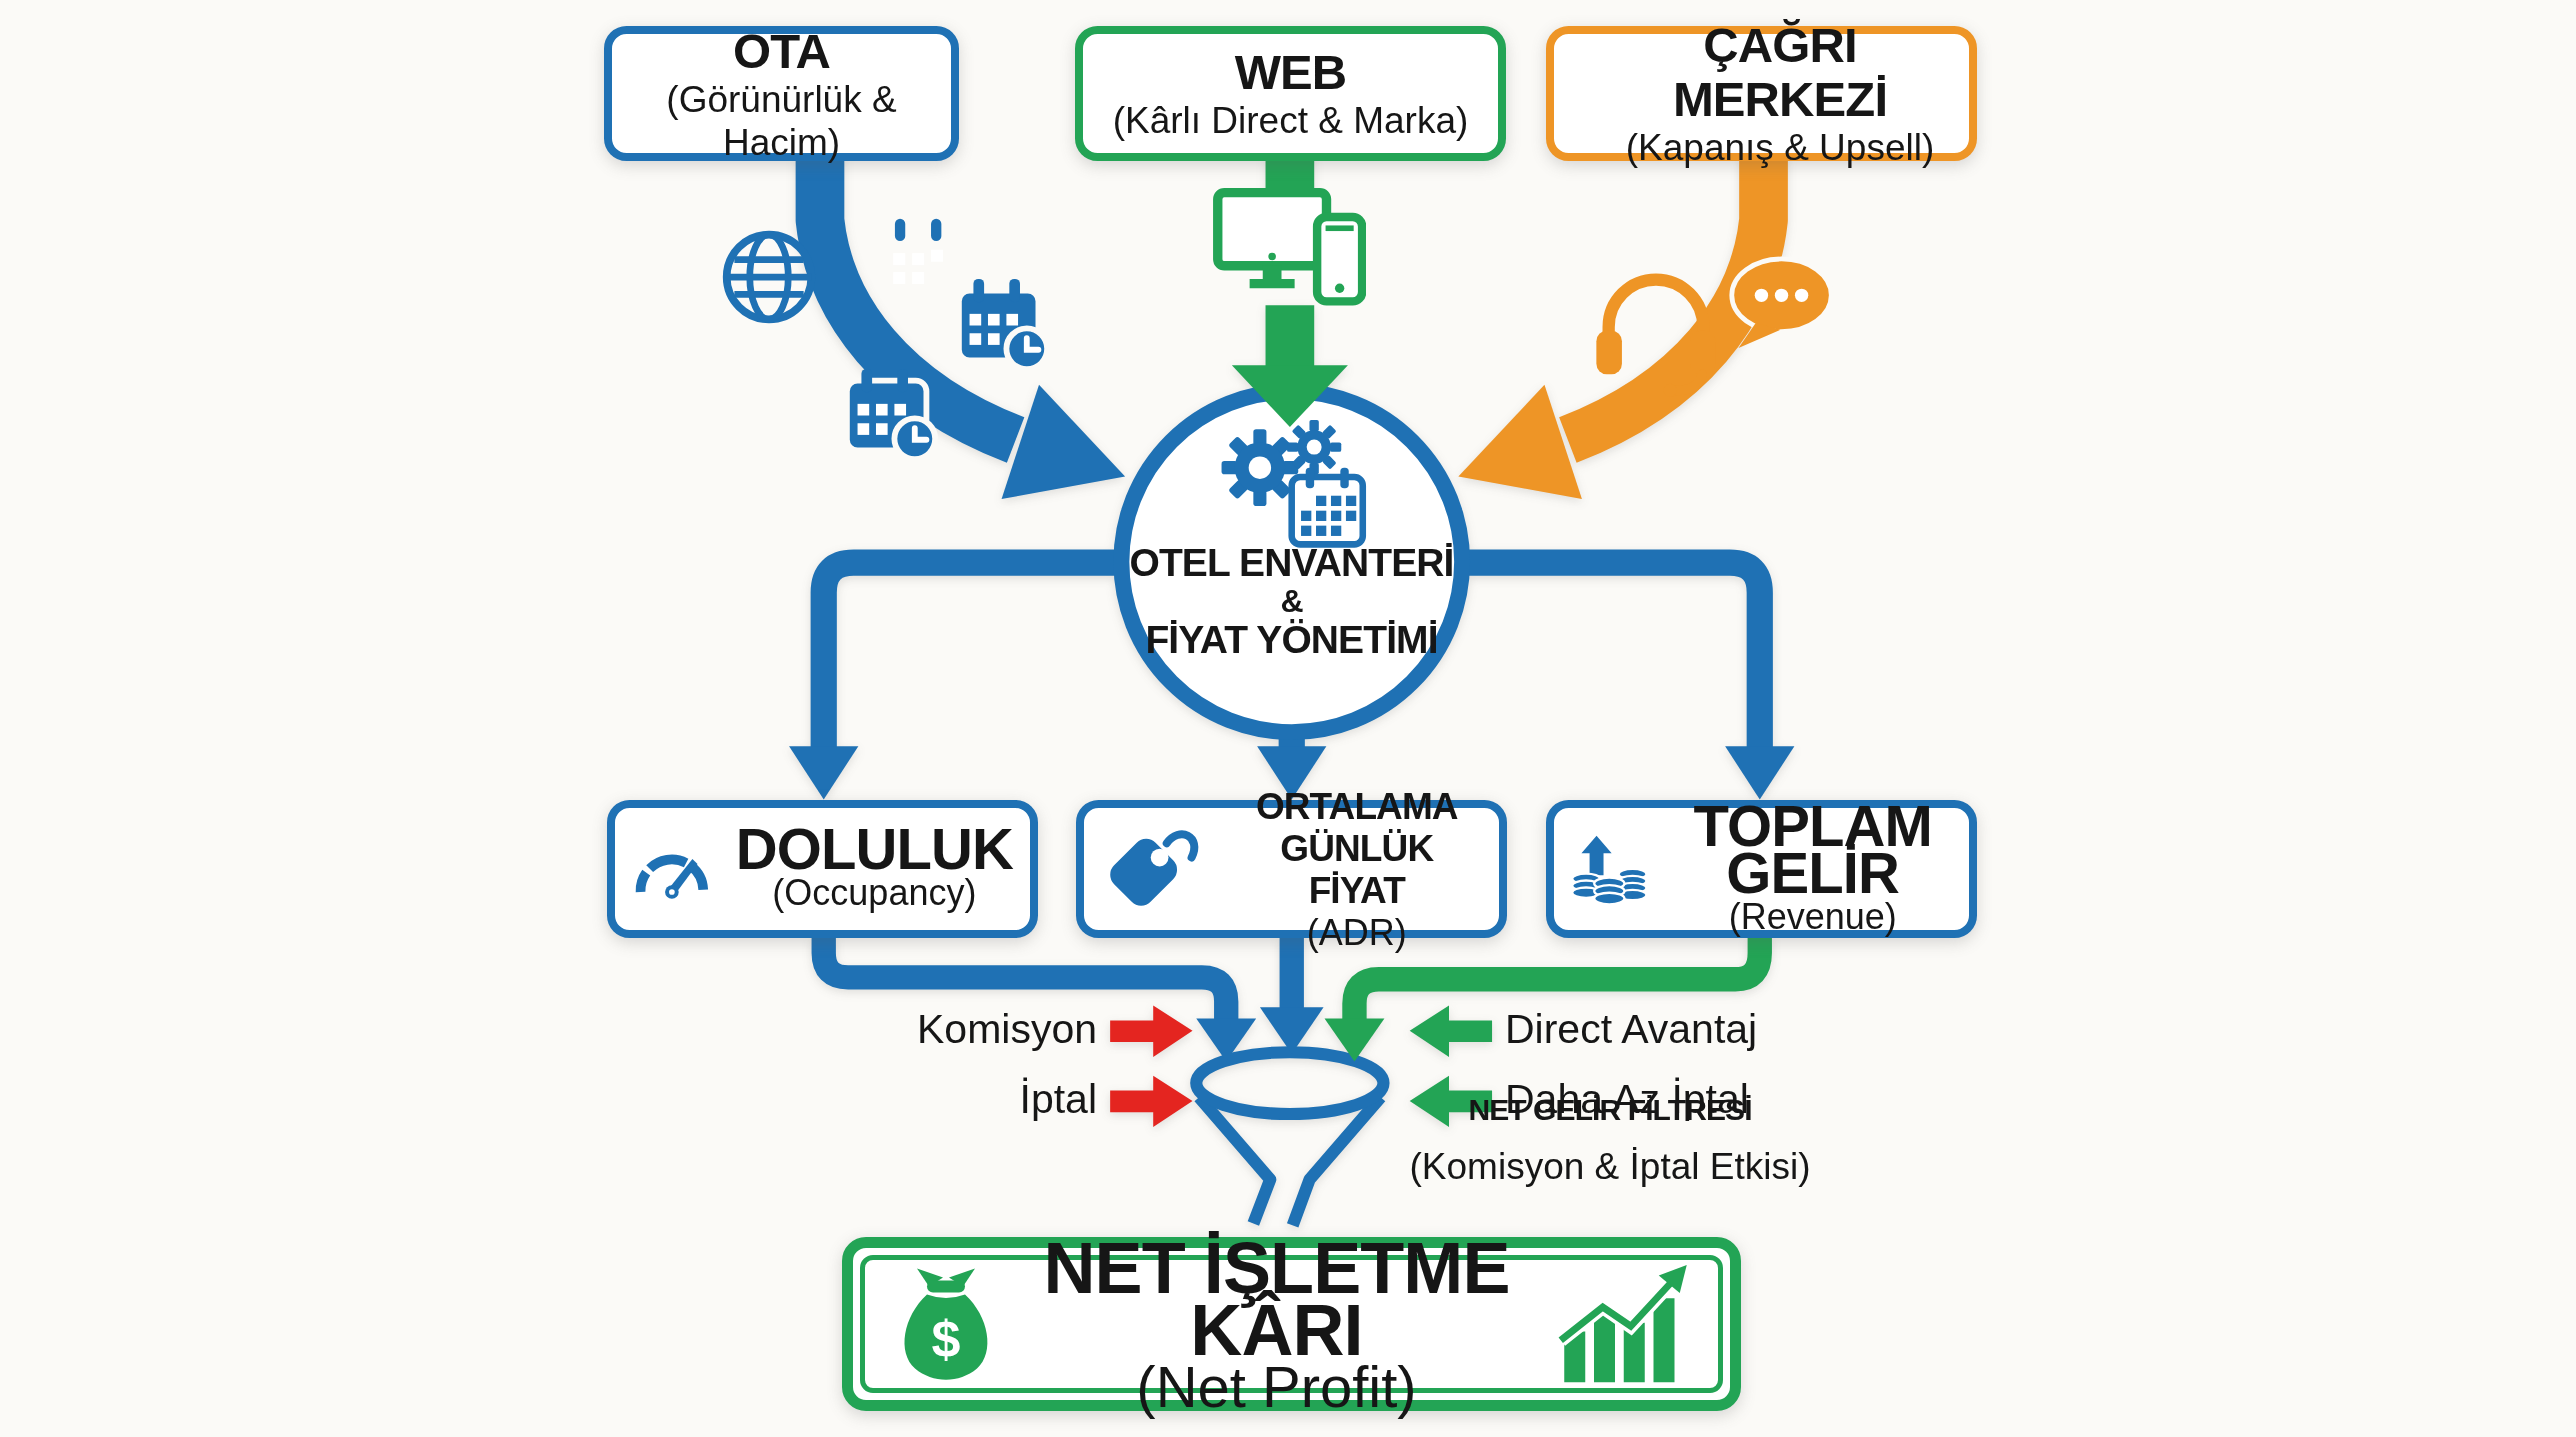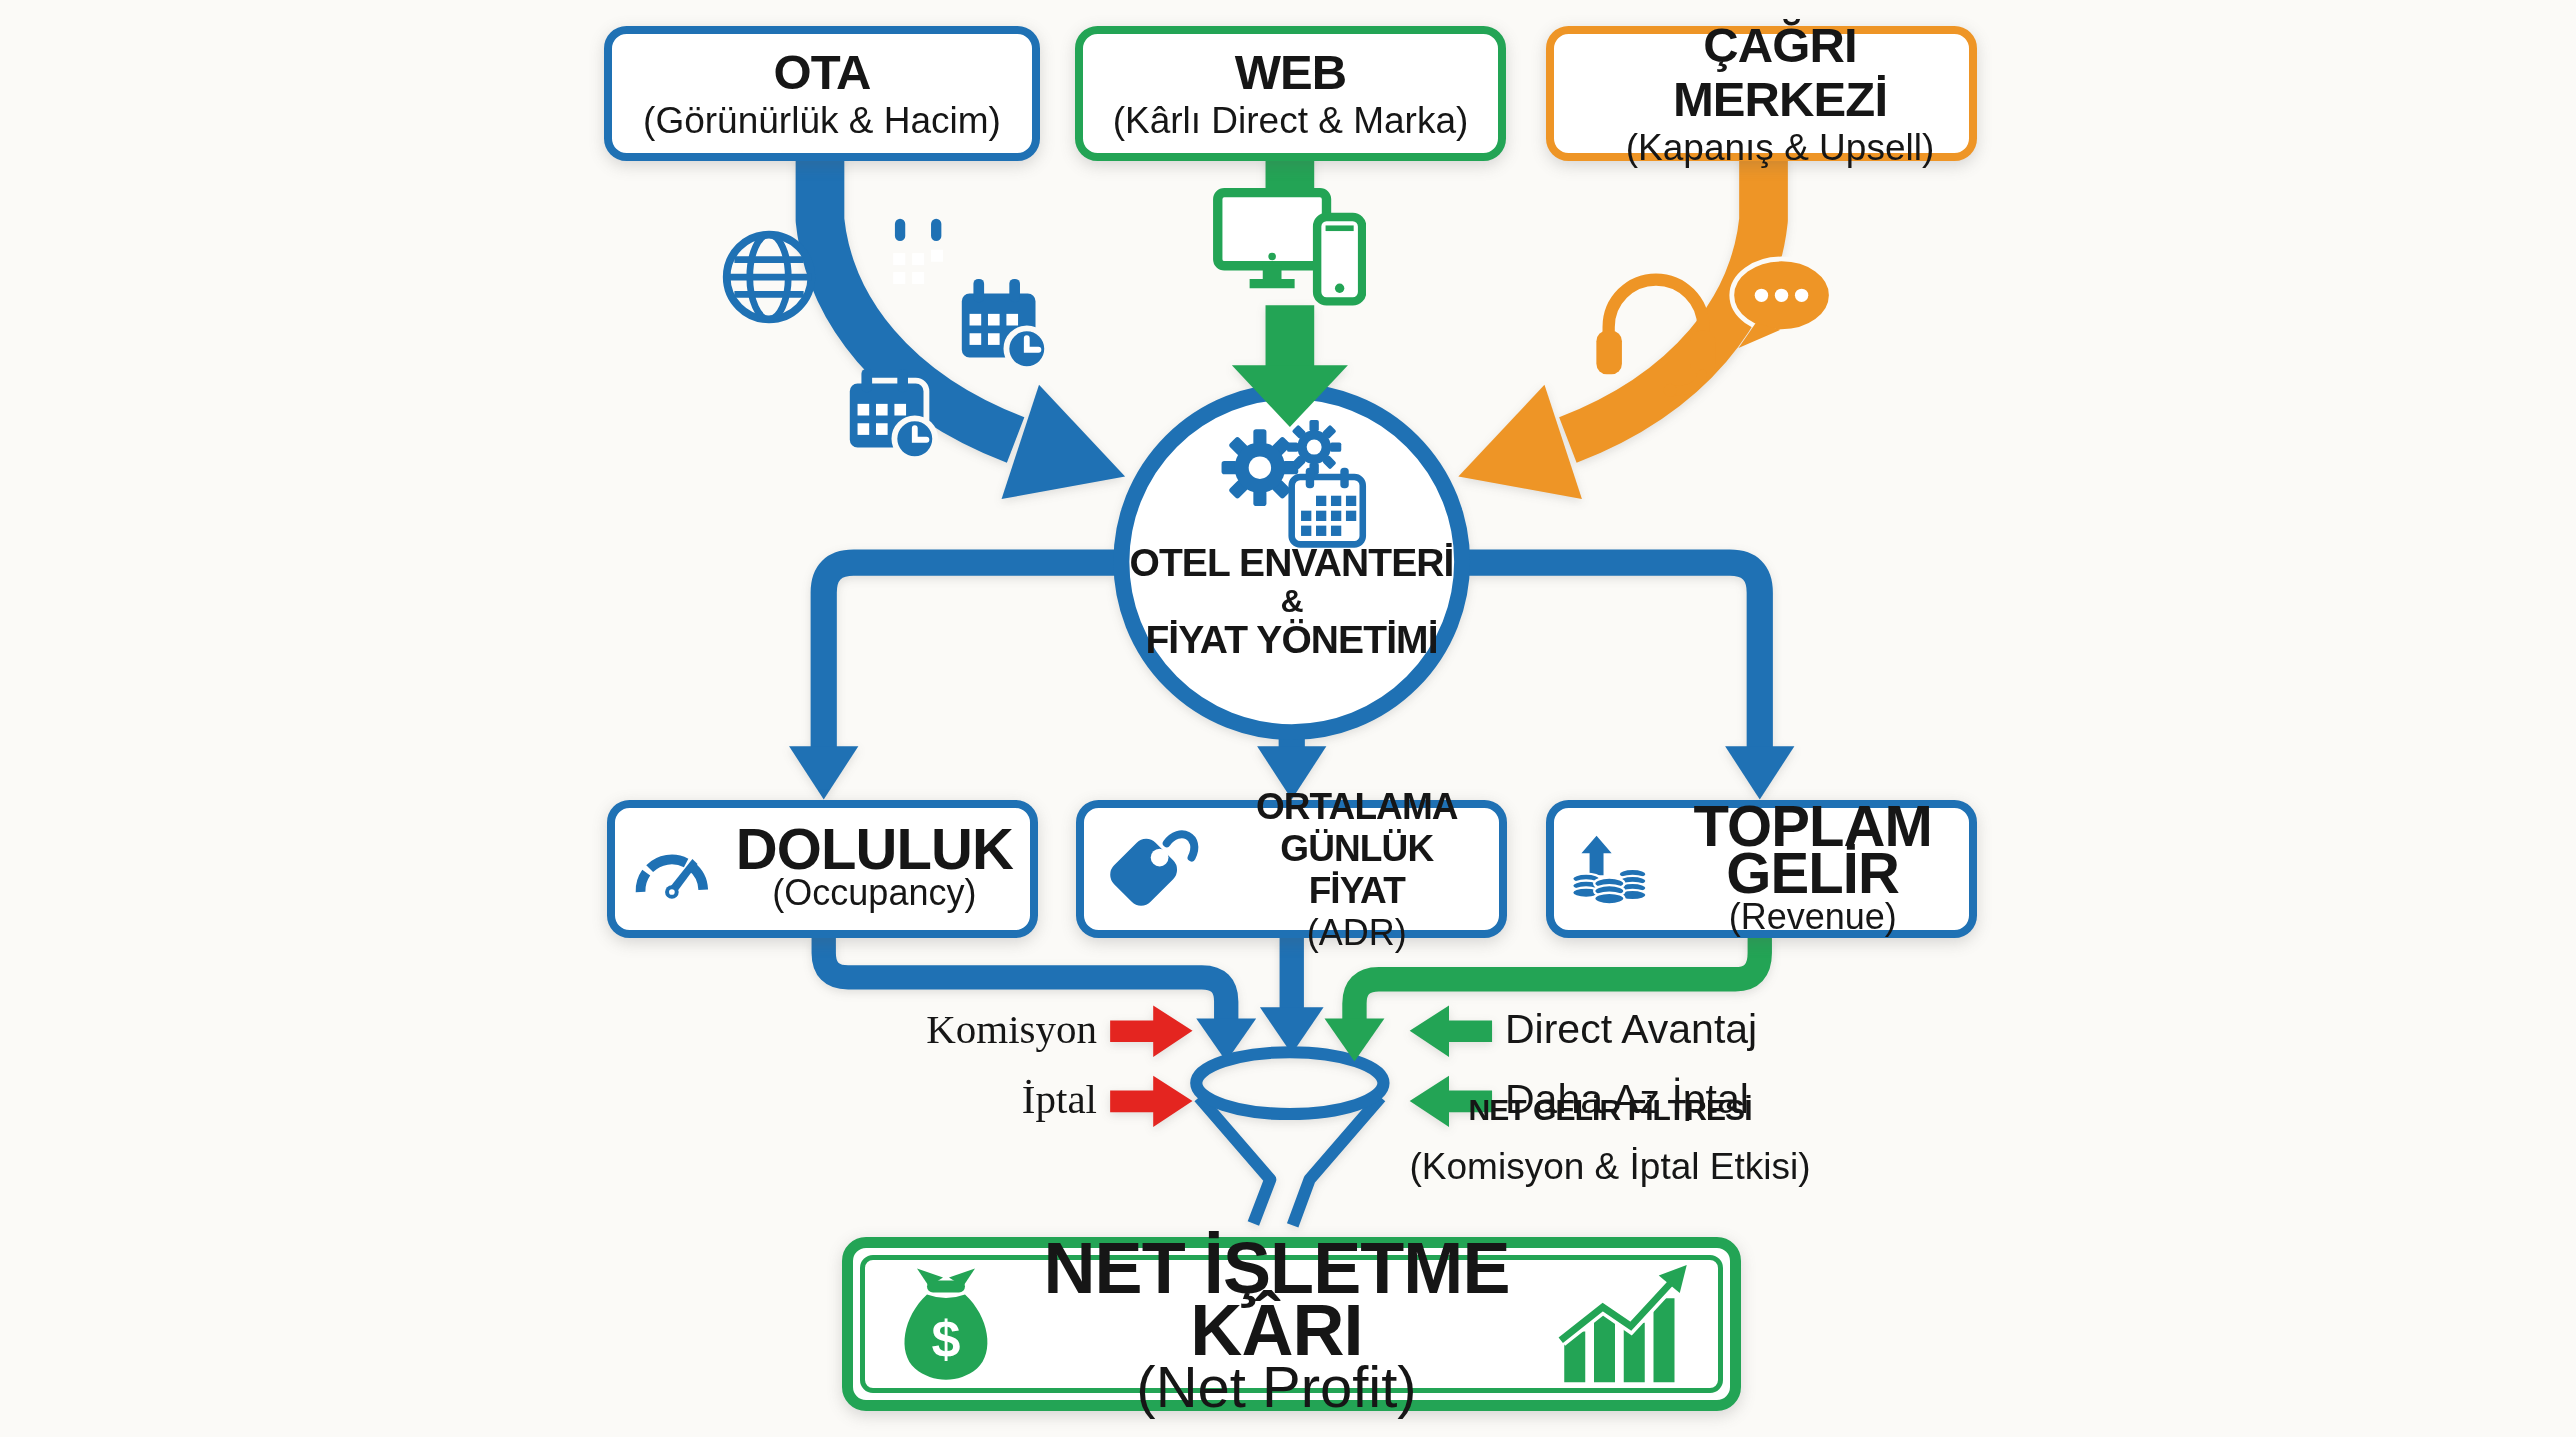--- a/index.html
+++ b/index.html
@@ -39,21 +39,21 @@
   .metric .t2{font-size:36px;font-weight:400;line-height:41px;}
   
   .hub-text{
     position:absolute;left:1076px;top:541px;width:431px;text-align:center;
     font-weight:800;letter-spacing:-0.9px;
   }
   .hub-l1,.hub-l3{font-size:39px;line-height:43px;}
   .hub-l2{font-size:32px;line-height:34px;}
   
   .flabel{position:absolute;font-size:41px;font-weight:500;line-height:47px;white-space:nowrap;}
-  .flabel.right-align{text-align:right;font-family:Liberation Serif, serif;}
+  .flabel.right-align{text-align:right;}
   .filter-title{position:absolute;left:1362px;top:1093px;width:496px;text-align:center;
     font-size:30px;font-weight:800;letter-spacing:-0.9px;white-space:nowrap;}
   .filter-sub{position:absolute;left:1362px;top:1146px;width:496px;text-align:center;
     font-size:37px;font-weight:400;white-space:nowrap;}
   
   .result-outer{
     position:absolute;left:842px;top:1237px;width:899px;height:174px;
     border:11.2px solid var(--green);border-radius:24px;background:#fff;
     box-sizing:border-box;padding:6.6px;box-shadow:0 4.7px 15px rgba(90,90,90,.22);
   }
@@ -123,21 +123,21 @@
       <polygon class="fg" points="1447,1134 1415,1088 1479,1088"></polygon>
     </g>
 
     <polygon class="fr" points="1186,1090 1232,1090 1232,1074 1274,1101 1232,1129 1232,1113 1186,1113"></polygon>
     <polygon class="fr" points="1186,1165 1232,1165 1232,1149 1274,1176 1232,1204 1232,1188 1186,1188"></polygon>
 
     <polygon class="fg" points="1594,1090 1548,1090 1548,1074 1506,1101 1548,1129 1548,1113 1594,1113"></polygon>
     <polygon class="fg" points="1594,1165 1548,1165 1548,1149 1506,1176 1548,1204 1548,1188 1594,1188"></polygon>
   </svg>
 
-  <div class="node b-blue" style="left:604px;top:26px;width:436px;height:135px">
+  <div class="node b-blue" style="left:604px;top:26px;width:355px;height:135px">
     <div class="node-title">OTA</div>
     <div class="node-sub">(Görünürlük &amp; Hacim)</div>
   </div>
   <div class="node b-green" style="left:1075px;top:26px;width:431px;height:135px">
     <div class="node-title">WEB</div>
     <div class="node-sub">(Kârlı Direct &amp; Marka)</div>
   </div>
   <div class="node b-orange" style="left:1546px;top:26px;width:431px;height:135px">
     <div class="node-title">ÇAĞRI MERKEZİ</div>
     <div class="node-sub">(Kapanış &amp; Upsell)</div>

